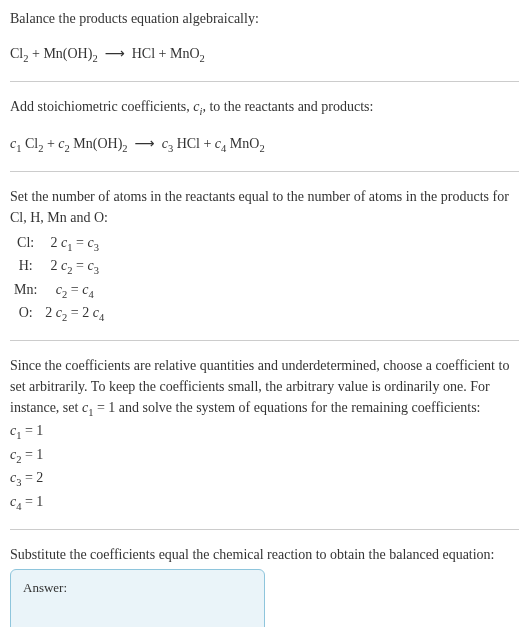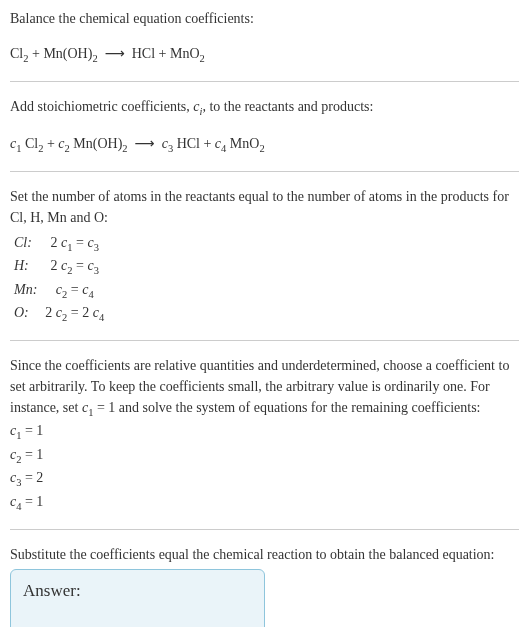--- a/index.html
+++ b/index.html
@@ -34,51 +34,50 @@
     .atom-table {
       margin-top: 4px;
       border-collapse: collapse;
     }
     .atom-table td {
       padding: 0 4px;
       vertical-align: baseline;
       text-align: center;
     }
     .atom-table td:first-child {
-      text-align: left;
-      font-style: italic;
+      text-align: center;
     }
     .coeff-line {
       margin-top: 0;
     }
     .answer-box {
       display: inline-block;
       border: 1px solid #8ec5dc;
       border-radius: 6px;
       background: #eaf4f9;
       padding: 8px 12px;
       margin-top: 4px;
     }
     .answer-box .label {
-      font-size: 17px;
+      font-size: 13px;
       margin-bottom: 4px;
     }
     .answer-box .eq {
       padding-left: 24px;
       margin-top: 39px;
     }
     .italic {
       font-style: italic;
     }
   </style>
 </head>
 <body>
 
 <div class="section">
-  <div>Balance the chemical equation coefficients:</div>
+  <div>Balance the products equation algebraically:</div>
   <div class="equation">Cl<sub>2</sub> + Mn(OH)<sub>2</sub> &nbsp;⟶&nbsp; HCl + MnO<sub>2</sub></div>
 </div>
 
 <hr>
 
 <div class="section">
   <div>Add stoichiometric coefficients, <span class="italic">c<sub>i</sub></span>, to the reactants and products:</div>
   <div class="equation"><span class="italic">c</span><sub>1</sub> Cl<sub>2</sub> + <span class="italic">c</span><sub>2</sub> Mn(OH)<sub>2</sub> &nbsp;⟶&nbsp; <span class="italic">c</span><sub>3</sub> HCl + <span class="italic">c</span><sub>4</sub> MnO<sub>2</sub></div>
 </div>
 

